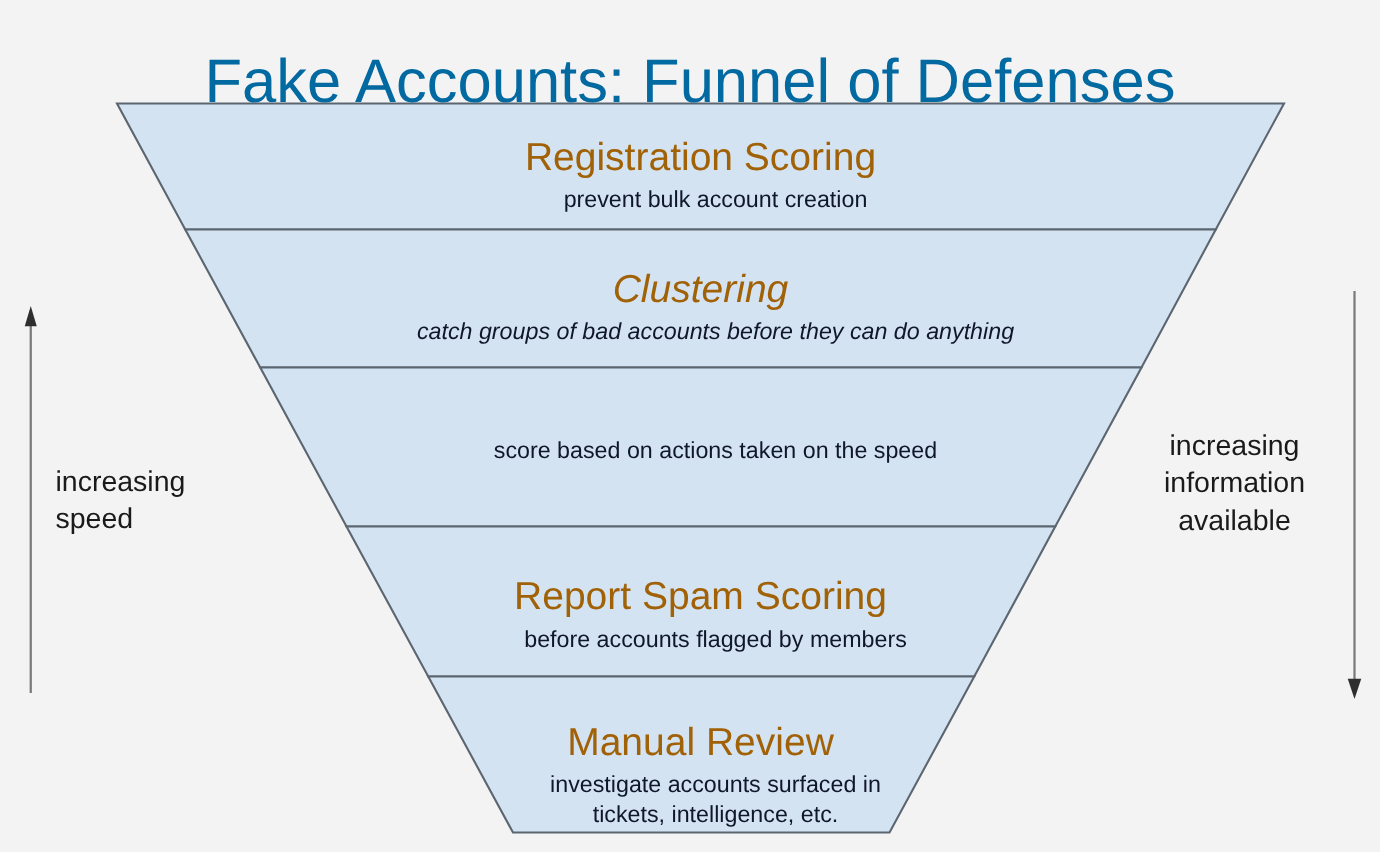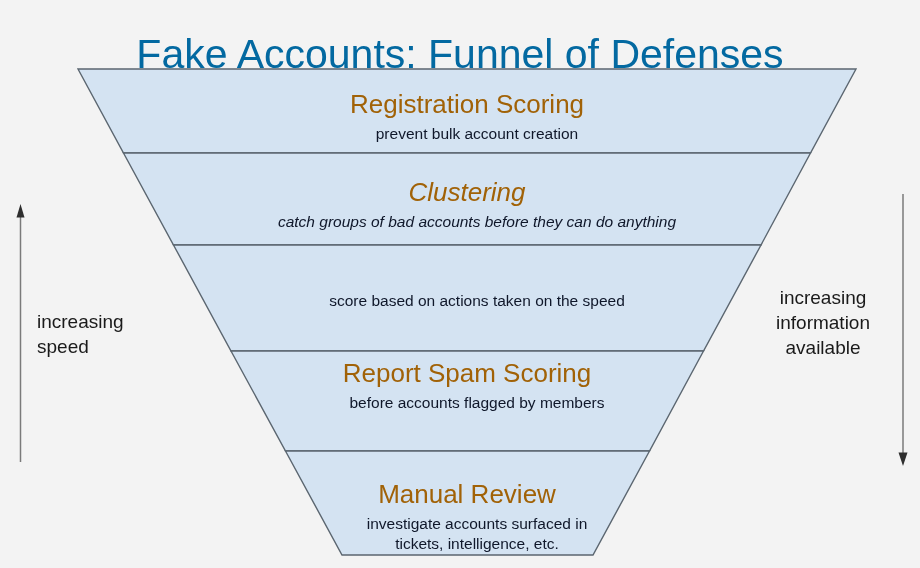--- a/index.html
+++ b/index.html
@@ -56,21 +56,21 @@
   }
   .section-text .subtext {
     font-size: 15.5px;
     line-height: 1.3;
     color: #0f172a;
     padding-left: 20px;
   }
   .s1 { top: 69px;  height: 84px;  width: 640px; padding-top: 5px; }
   .s2 { top: 153px; height: 92px;  width: 620px; padding-top: 5px; font-style: italic; }
   .s3 { top: 245px; height: 106px; width: 500px; padding-top: 3px; }
-  .s4 { top: 335px; height: 100px; width: 400px; }
+  .s4 { top: 359px; height: 100px; width: 400px; }
   .s5 { top: 451px; height: 104px; width: 272px; margin-top: 13px; }
   .side-label {
     position: absolute;
     font-size: 19px;
     line-height: 1.32;
     color: #1a1a1a;
   }
   .side-label.left {
     left: 37px;
     top: 309px;

